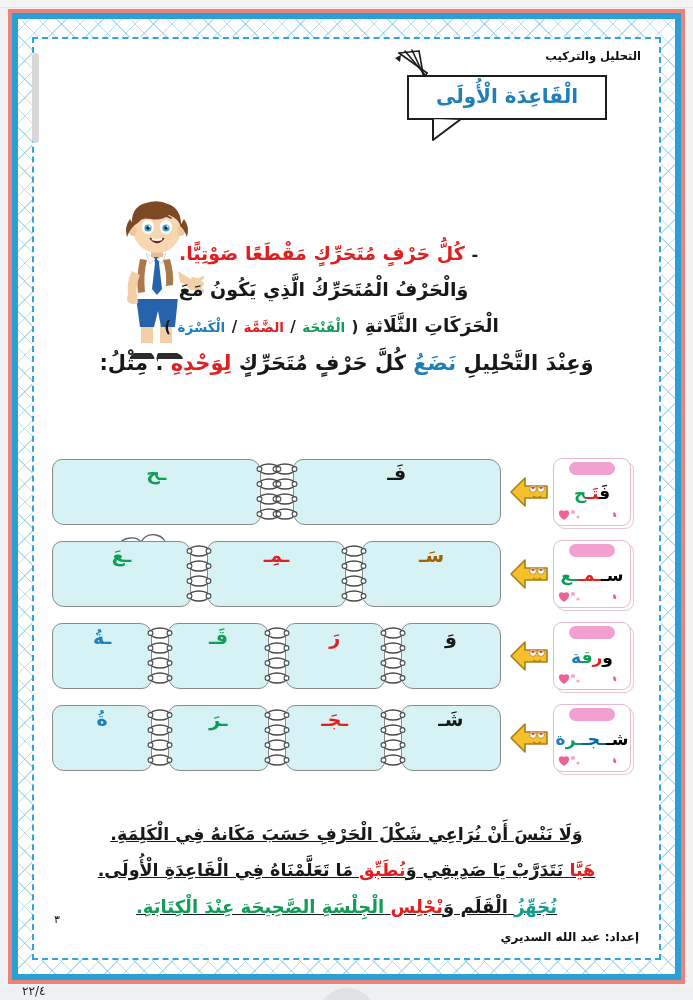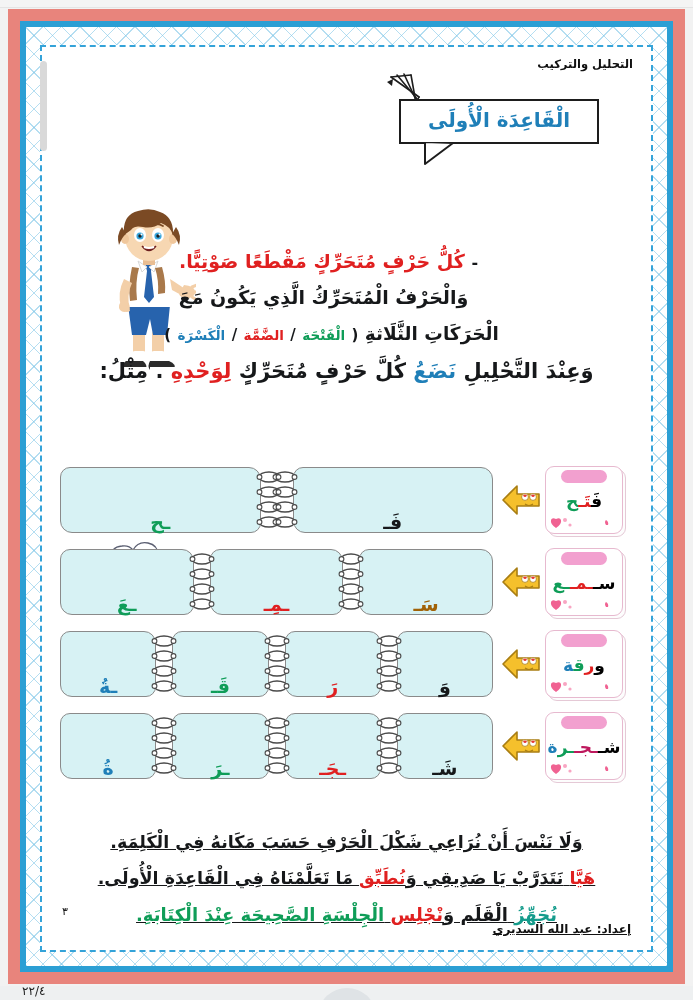--- a/index.html
+++ b/index.html
@@ -25,21 +25,21 @@
     background: #f4f4f4;
     border-bottom: 1px solid #e4e4e4;
   }
 
   
   .page-outer {
     position: absolute;
     top: 9px; left: 8px;
     width: 677px; height: 975px;
     background: #e8847c;
-    padding: 12px;
+    padding: 4px;
   }
 
   
   .page-blue {
     position: relative;
     width: 100%; height: 100%;
     background: #2c9fd4;
     padding: 6px;
   }
 
@@ -83,21 +83,21 @@
   .header-title {
     font-size: 11.5px;
     font-weight: bold;
     color: #111111;
     letter-spacing: 0;
   }
 
   
   .callout-wrap {
     position: absolute;
-    top: 52px; right: 52px;
+    top: 36px; right: 52px;
     width: 200px;
   }
   .callout-box {
     position: relative;
     border: 2px solid #1d1d1d;
     background: #ffffff;
     padding: 7px 16px 9px 16px;
     text-align: center;
   }
   .callout-text {
@@ -233,21 +233,21 @@
     direction: rtl;
     margin-right: 4px;
   }
   .nsheet {
     position: relative;
     height: 66px;
     background: #d7f2f4;
     border: 1.5px solid #8a8a8a;
     border-radius: 10px 12px 10px 12px;
     display: flex;
-    align-items: flex-end;
+    align-items: flex-start;
     justify-content: center;
     flex: 1 1 0;
     min-width: 0;
   }
   .nsheet .ltr {
     font-size: 19px;
     font-weight: bold;
     white-space: nowrap;
     line-height: 1;
     margin-top: 4px;
@@ -283,21 +283,20 @@
     bottom: 14px; right: 20px; left: 20px;
     direction: rtl;
     display: flex;
     align-items: flex-end;
     justify-content: space-between;
   }
   .footer-credit {
     font-size: 12px;
     font-weight: bold;
     color: #111111;
-    text-decoration: underline;
   }
   .footer-page {
     font-size: 11px;
     color: #111111;
     align-self: flex-start;
     margin-bottom: 18px;
   }
 
   
   .cutoff {
@@ -719,21 +718,21 @@
                 </div>
               </div>
             </div>
 
             <div class="arow">
               <div class="wordcard">
                 <div class="sheet-back"></div>
                 <div class="sheet">
                   <div class="tab"></div>
                   <div class="wtext">
-                    <span>شـ</span><span style="color:#be185d">ـجـ</span><span style="color:#0f9d58">ـر</span><span style="color:#1f7fb8">ة</span>
+                    <span>شـ</span><span style="color:#0369a1">ـجـ</span><span style="color:#0f9d58">ـر</span><span style="color:#1f7fb8">ة</span>
                   </div>
                   <svg class="hearts" width="26" height="16" viewBox="0 0 26 16">
                     <path d="M6 14 q-6-4 -5-8 q1-3 5-1 q4-2 5 1 q1 4 -5 8 z" fill="#f06292"></path>
                     <circle cx="15" cy="6" r="2" fill="#f8a5c2"></circle>
                     <circle cx="20" cy="11" r="1.6" fill="#f8a5c2"></circle>
                   </svg>
                   <svg class="dots" width="12" height="10" viewBox="0 0 12 10">
                     <path d="M3 8 q-2-3 0-5 q3 2 2 5 z" fill="#f06292"></path>
                   </svg>
                 </div>

